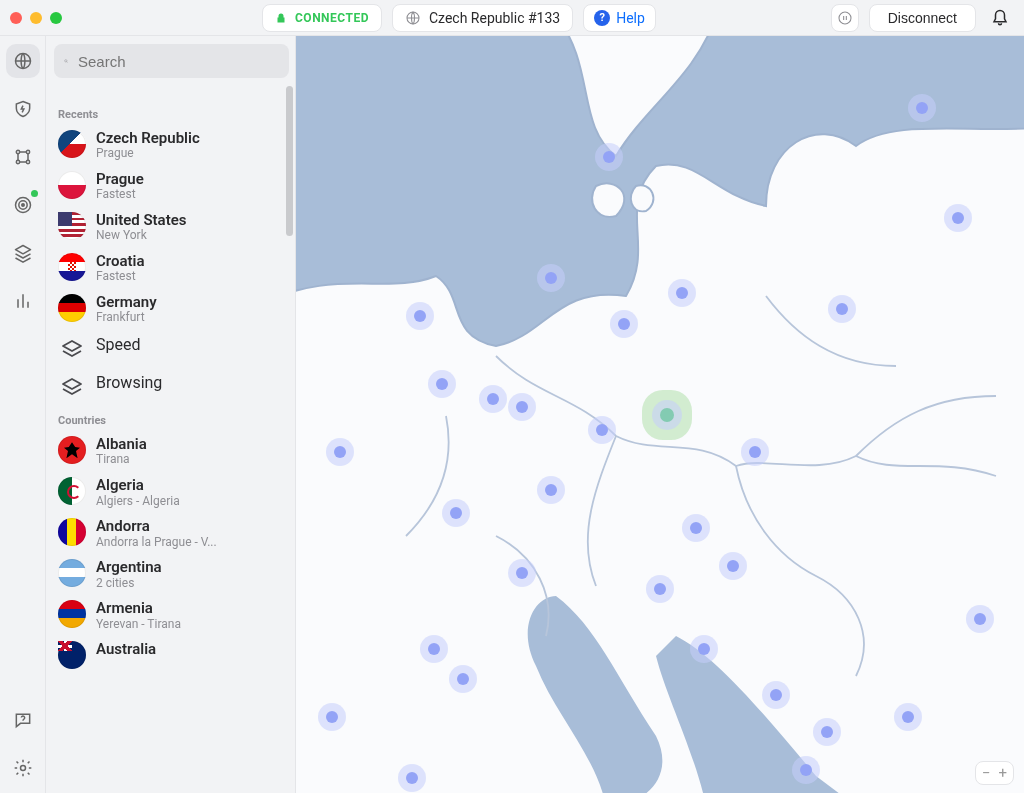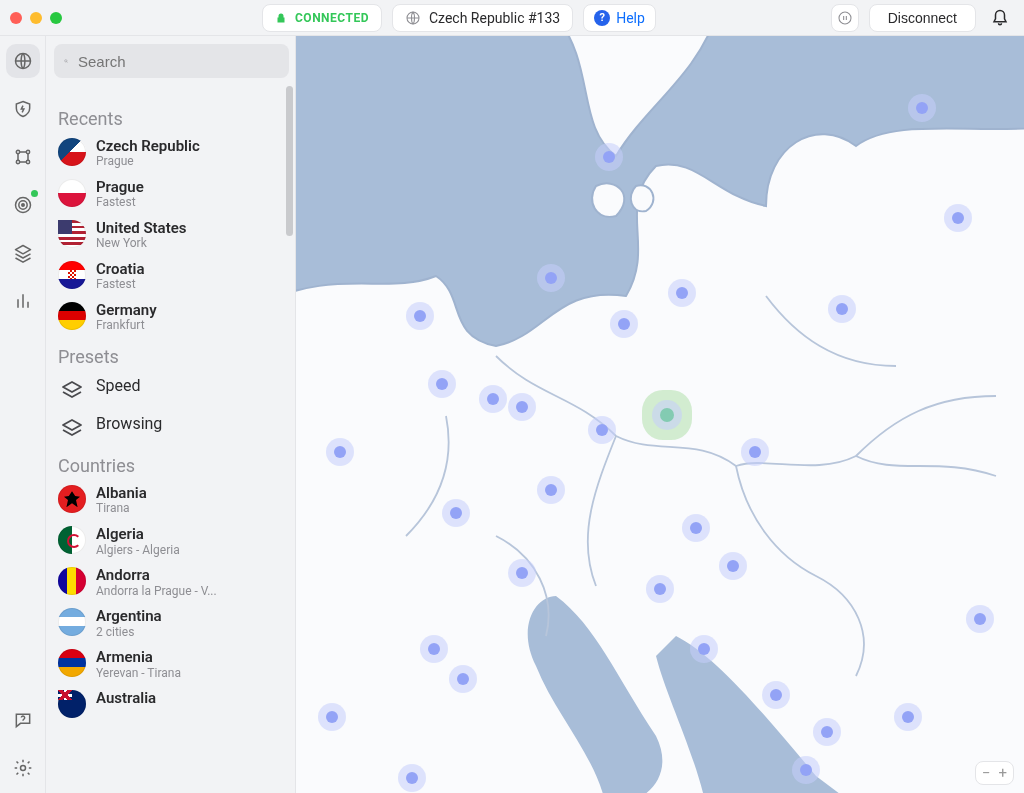--- a/index.html
+++ b/index.html
@@ -124,21 +124,21 @@
     background:#e4e5e8;border-radius:8px;height:34px;padding:0 10px;
   }
   .search svg{width:16px;height:16px;stroke:#6b6b70;fill:none;stroke-width:2}
   .search input{
     border:none;outline:none;background:transparent;font-size:15px;color:#6b6b70;flex:1;
   }
   .scroll{
     overflow-y:hidden;flex:1;padding-right:8px;
   }
   .section-label{
-    font-size:18px;font-weight:400;color:var(--subtext);
+    font-size:11px;font-weight:700;color:var(--subtext);
     padding:8px 4px 4px;
   }
   .entry{
     display:flex;align-items:flex-start;gap:10px;
     padding:5px 4px;border-radius:8px;cursor:default;
   }
   .flag{
     width:28px;height:28px;border-radius:50%;
     background:linear-gradient(to bottom,#999 0 50%,#ccc 0 100%);
     box-shadow:0 0 0 1px rgba(0,0,0,0.08) inset;
@@ -352,21 +352,20 @@
           </div>
         </div>
         <div class="entry">
           <div class="flag de"></div>
           <div class="entry-text">
             <span class="entry-name">Germany</span>
             <span class="entry-sub">Frankfurt</span>
           </div>
         </div>
 
-        <div class="section-label">Presets</div>
 
         <div class="entry">
           <div class="preset-icon">
             <svg viewBox="0 0 24 24">
                 <path d="M12 4l9 5-9 5-9-5zM3 14l9 5 9-5" stroke-linejoin="round"></path>
               </svg>
           </div>
           <span class="preset-name">Speed</span>
         </div>
         <div class="entry">

